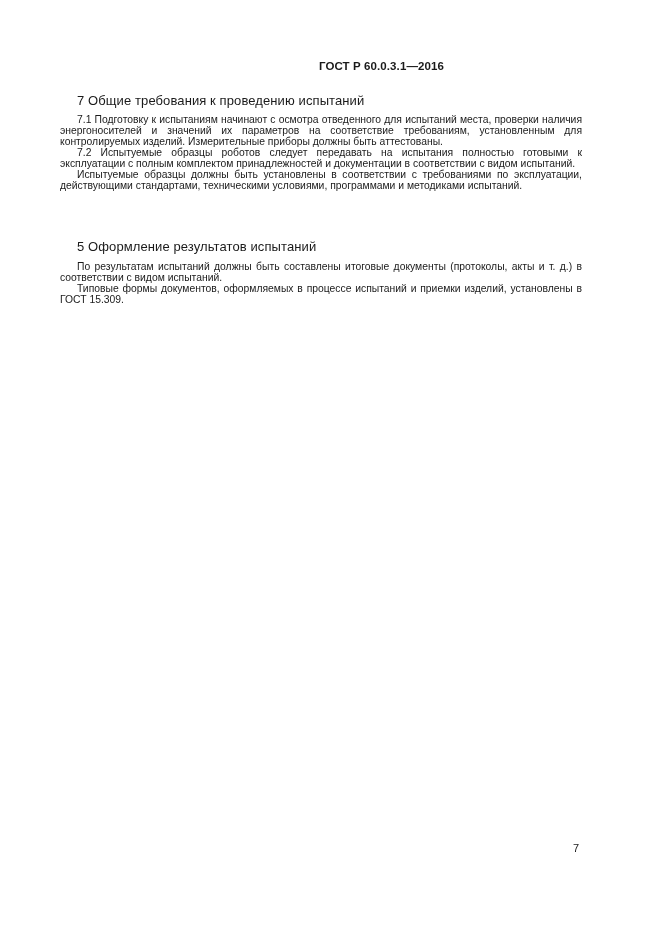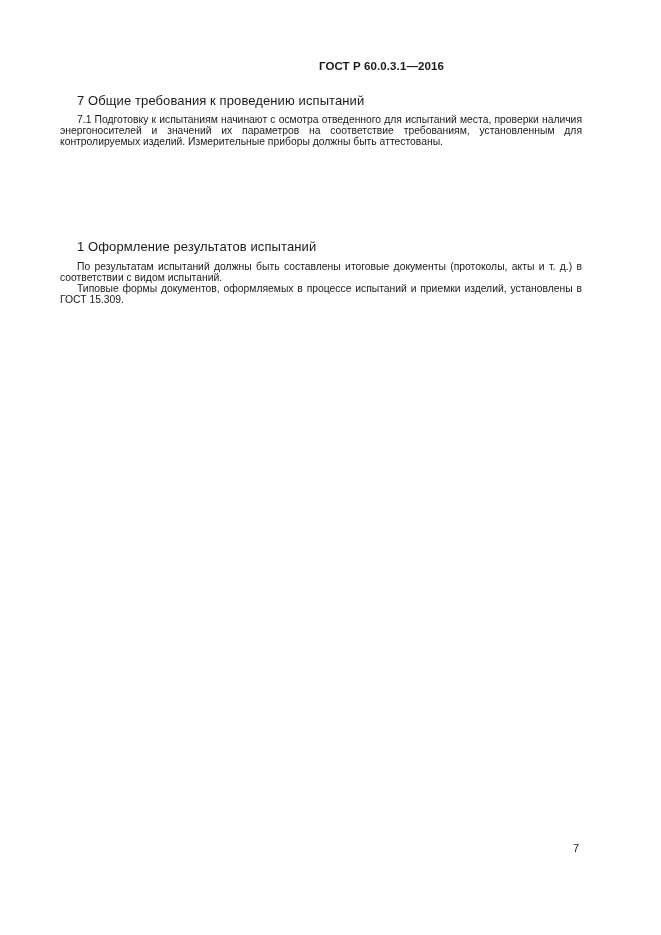--- a/index.html
+++ b/index.html
@@ -66,23 +66,25 @@
 </head>
 <body>
 
 <div class="page">
 
   <div class="header-code">ГОСТ Р 60.0.3.1—2016</div>
 
   <div class="content section section-7">
     <h2 class="section-title">7  Общие требования к проведению испытаний</h2>
     <p class="para">7.1 Подготовку к испытаниям начинают с осмотра отведенного для испытаний места, проверки наличия энергоносителей и значений их параметров на соответствие требованиям, установленным для контролируемых изделий. Измерительные приборы должны быть аттестованы.</p>
+    <p class="para">7.2 Испытуемые образцы роботов следует передавать на испытания полностью готовыми к эксплуатации с полным комплектом принадлежностей и документации в соответствии с видом испы­таний.</p>
+    <p class="para">Испытуемые образцы должны быть установлены в соответствии с требованиями по эксплуатации, действующими стандартами, техническими условиями, программами и методиками испытаний.</p>
   </div>
 
   <div class="content section section-8">
-    <h2 class="section-title">1  Оформление результатов испытаний</h2>
+    <h2 class="section-title">5  Оформление результатов испытаний</h2>
     <p class="para">По результатам испытаний должны быть составлены итоговые документы (протоколы, акты и т. д.) в соответствии с видом испытаний.</p>
     <p class="para">Типовые формы документов, оформляемых в процессе испытаний и приемки изделий, установ­лены в ГОСТ 15.309.</p>
   </div>
 
   <div class="page-number">7</div>
 
 </div>
 
 </body></html>

